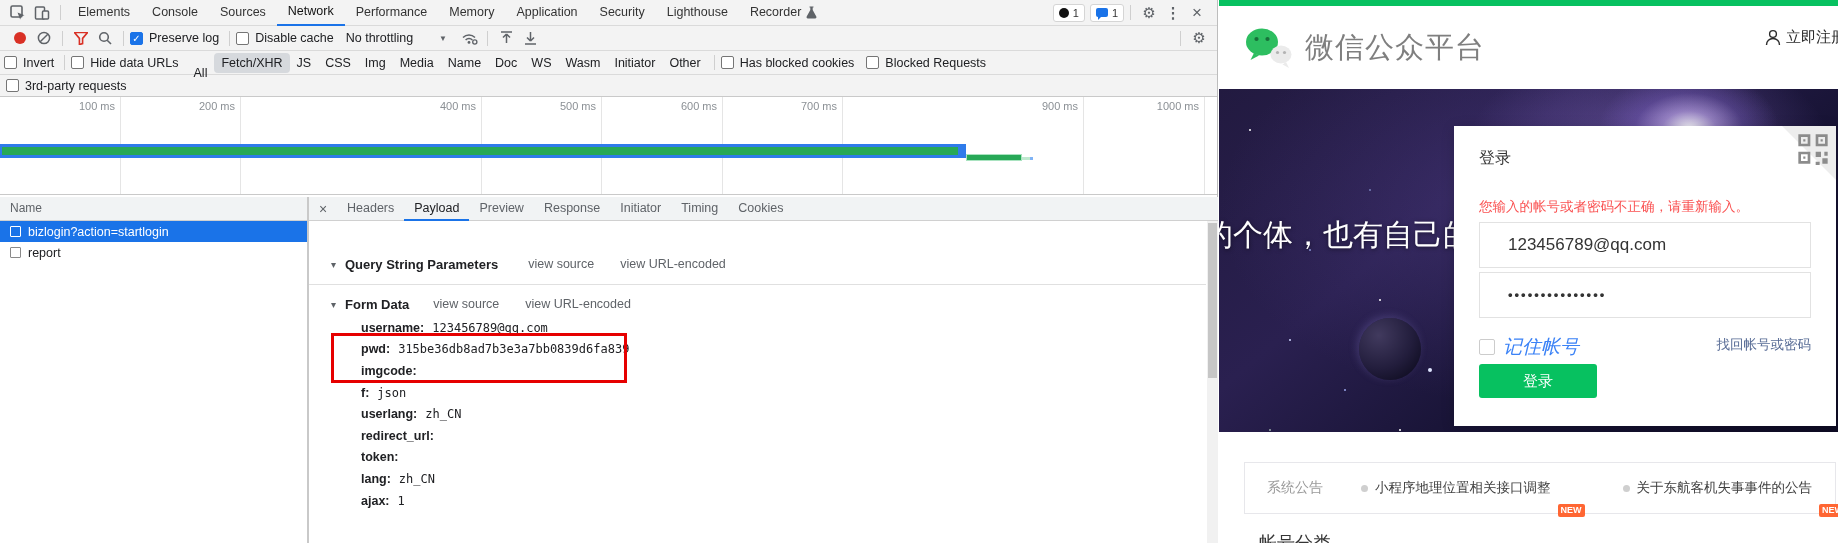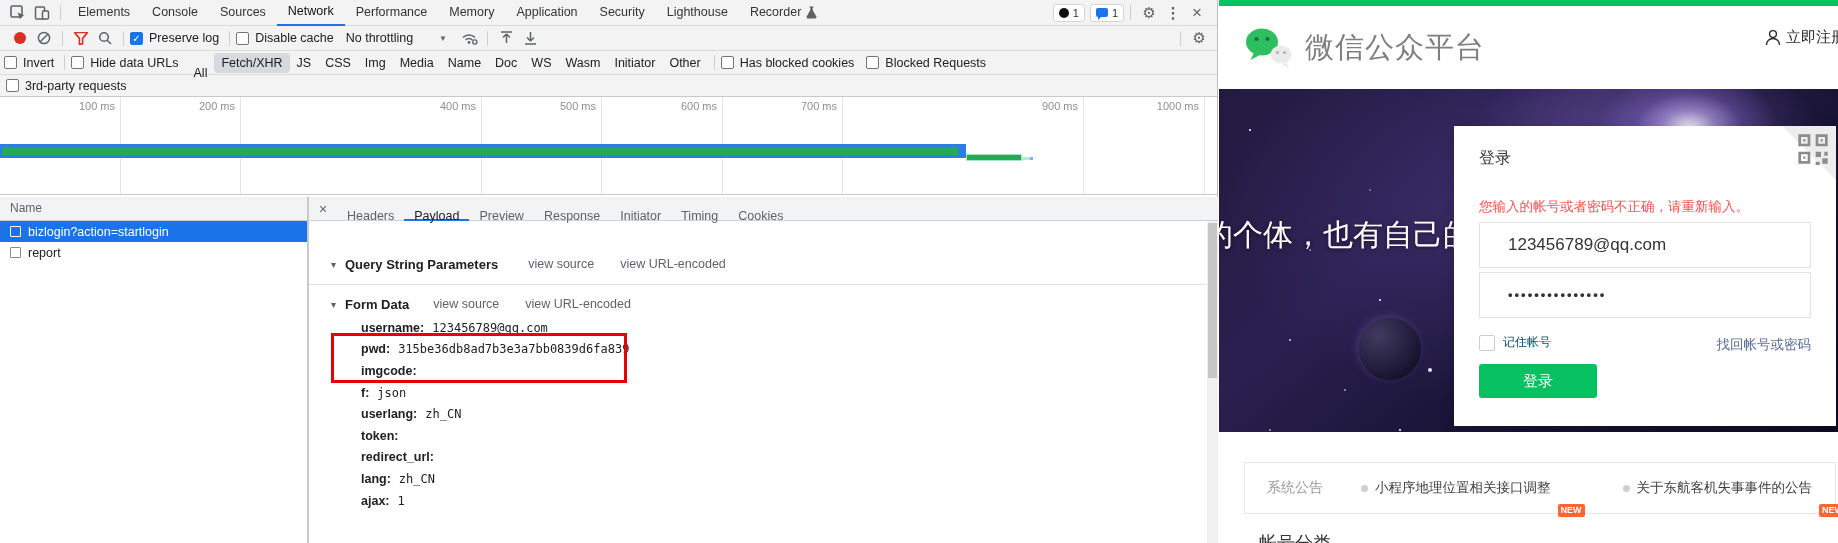--- a/index.html
+++ b/index.html
@@ -46,21 +46,21 @@
 
   .names { position:absolute; left:0; top:197px; width:308px; bottom:0; background:#fff; border-right:1px solid #c9c9c9; }
   .names-head { height:24px; line-height:23px; background:#f1f3f4; border-bottom:1px solid #d0d0d0; color:#5f6368; padding-left:10px; font-size:12px; }
   .nrow { height:21px; display:flex; align-items:center; padding-left:10px; gap:7px; white-space:nowrap; overflow:hidden; }
   .nrow.sel { background:#1a73e8; color:#fff; }
   .file-sq { width:11px; height:11px; border:1.5px solid #8a8a8a; border-radius:1px; flex:none; }
   .nrow.sel .file-sq { border-color:#fff; }
 
   .details { position:absolute; left:308px; top:197px; width:910px; bottom:0; background:#fff; border-left:1px solid #c9c9c9; }
   .dtabs { height:24px; display:flex; align-items:center; background:#f1f3f4; border-bottom:1px solid #d0d0d0; }
-  .dtab { padding:8px 10px; height:24px; line-height:23px; color:#5f6368; flex:none; }
+  .dtab { padding:0 10px; height:24px; line-height:23px; color:#5f6368; flex:none; }
   .dtab.active { color:#202124; box-shadow:inset 0 -2px 0 #1a73e8; }
   .dclose { width:28px; text-align:center; color:#5f6368; font-size:14px; flex:none; }
   .scrollbar { position:absolute; right:0; top:24px; bottom:0; width:11px; background:#f1f1f1; }
   .scrollthumb { position:absolute; right:1px; top:2px; width:9px; height:155px; background:#c6c6c6; }
 
   .payload { position:absolute; left:0; right:12px; top:24px; bottom:0; padding:30px 0 0 22px; }
   .sec-head { height:26px; display:flex; align-items:center; }
   .tri { color:#5f6368; width:14px; font-size:10px; flex:none; }
   .sec-title { font-weight:bold; font-size:13px; color:#202124; }
   .vlink { margin-left:30px; color:#5f6368; font-size:12.5px; }
@@ -99,21 +99,21 @@
   .fold { position:absolute; right:0; top:0; width:0; height:0; border-top:54px solid #ededed; border-left:54px solid transparent; }
   .qr-ic { position:absolute; right:7px; top:7px; color:#8c8c8c; }
   .card-title { position:absolute; left:25px; top:22px; font-size:16px; color:#353535; }
   .card-err { position:absolute; left:25px; top:72px; font-size:13.5px; color:#fa5151; white-space:nowrap; }
   .wx-input { position:absolute; left:25px; width:332px; height:46px; border:1px solid #e2e2e2; background:#fff;
               line-height:44px; padding-left:28px; font-size:17px; color:#333; white-space:nowrap; overflow:hidden; }
   .inp-user { top:96px; }
   .inp-pwd { top:146px; font-size:13px; font-weight:bold; letter-spacing:2px; }
   .rem-row { position:absolute; left:25px; top:208px; display:flex; align-items:center; }
   .wx-cb { width:16px; height:16px; border:1px solid #ccc; border-radius:2px; background:#fff; margin-right:8px; }
-  .rem-lbl { font-size:12px; color:#0c4a6e; }
+  .rem-lbl { font-size:19px; color:#3b82f6;font-style:italic; }
   .forgot { position:absolute; right:25px; top:210px; font-size:13.5px; color:#576b95; }
   .login-btn { position:absolute; left:25px; top:238px; width:118px; height:34px; background:#07c160; color:#fff;
                font-size:15px; text-align:center; line-height:34px; border-radius:3px; }
   .ann { position:absolute; left:25px; top:462px; width:592px; height:52px; border:1px solid #e7e7eb;
          display:flex; align-items:center; background:#fff; }
   .ann-label { margin-left:22px; font-size:14px; color:#9a9a9a; flex:none; }
   .ann-item { display:flex; align-items:center; margin-left:38px; flex:none; }
   .ann-dot { width:7px; height:7px; border-radius:50%; background:#cfcfcf; margin-right:7px; }
   .ann-text { font-size:13.5px; color:#404040; white-space:nowrap; }
   .ann-badge { margin-left:7px; background:#ff6633; color:#fff; font-size:9px; font-weight:bold;
@@ -346,25 +346,25 @@
         </div>
         <div class="prow">
           <span class="pk">f:</span>
           <span class="pv">json</span>
         </div>
         <div class="prow">
           <span class="pk">userlang:</span>
           <span class="pv">zh_CN</span>
         </div>
         <div class="prow">
+          <span class="pk">redirect_url:</span>
+          <span class="pv"></span>
+        </div>
+        <div class="prow">
           <span class="pk">token:</span>
-          <span class="pv"></span>
-        </div>
-        <div class="prow">
-          <span class="pk">redirect_url:</span>
           <span class="pv"></span>
         </div>
         <div class="prow">
           <span class="pk">lang:</span>
           <span class="pv">zh_CN</span>
         </div>
         <div class="prow">
           <span class="pk">ajax:</span>
           <span class="pv">1</span>
         </div>

